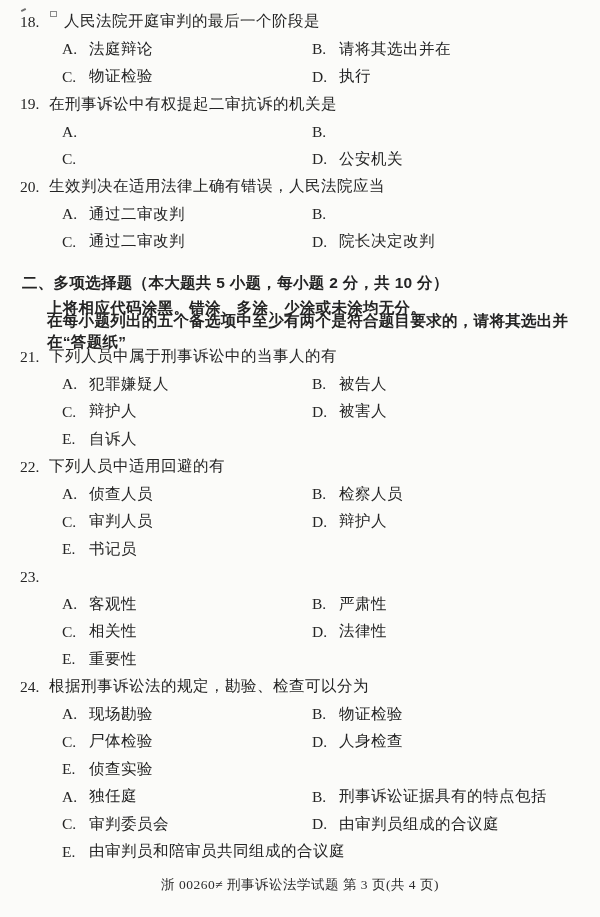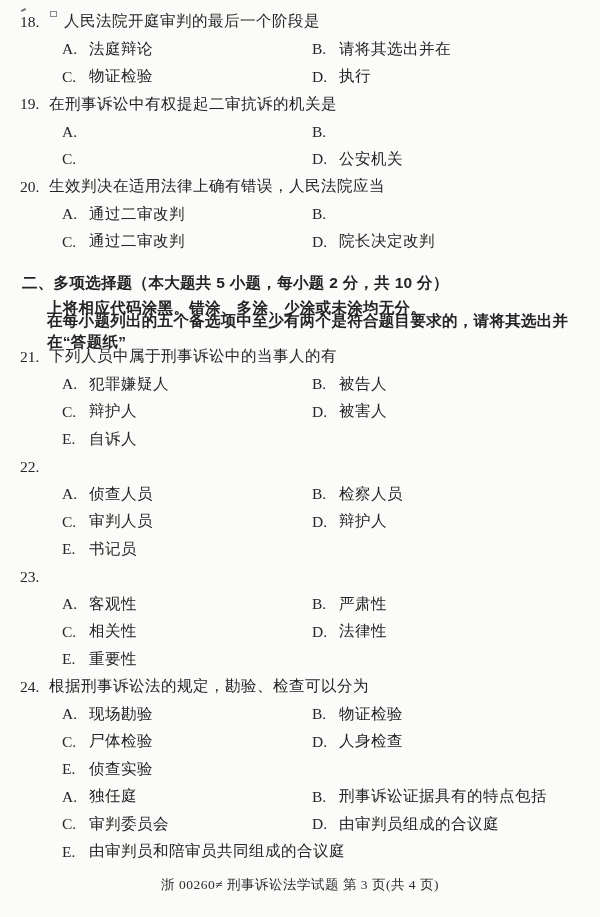--- a/index.html
+++ b/index.html
@@ -175,20 +175,21 @@
       <div class="opt full">
         <span class="opt-label">E.</span>
         <span class="opt-text">自诉人</span>
       </div>
     </div>
   </div>
 
   <div>
     <div class="row q-stem">
       <span class="q-num">22.</span>
+      <span class="q-text">下列人员中适用回避的有</span>
     </div>
     <div class="row">
       <div class="opt c1">
         <span class="opt-label">A.</span>
         <span class="opt-text">侦查人员</span>
       </div>
       <div class="opt c2">
         <span class="opt-label">B.</span>
         <span class="opt-text">检察人员</span>
       </div>

